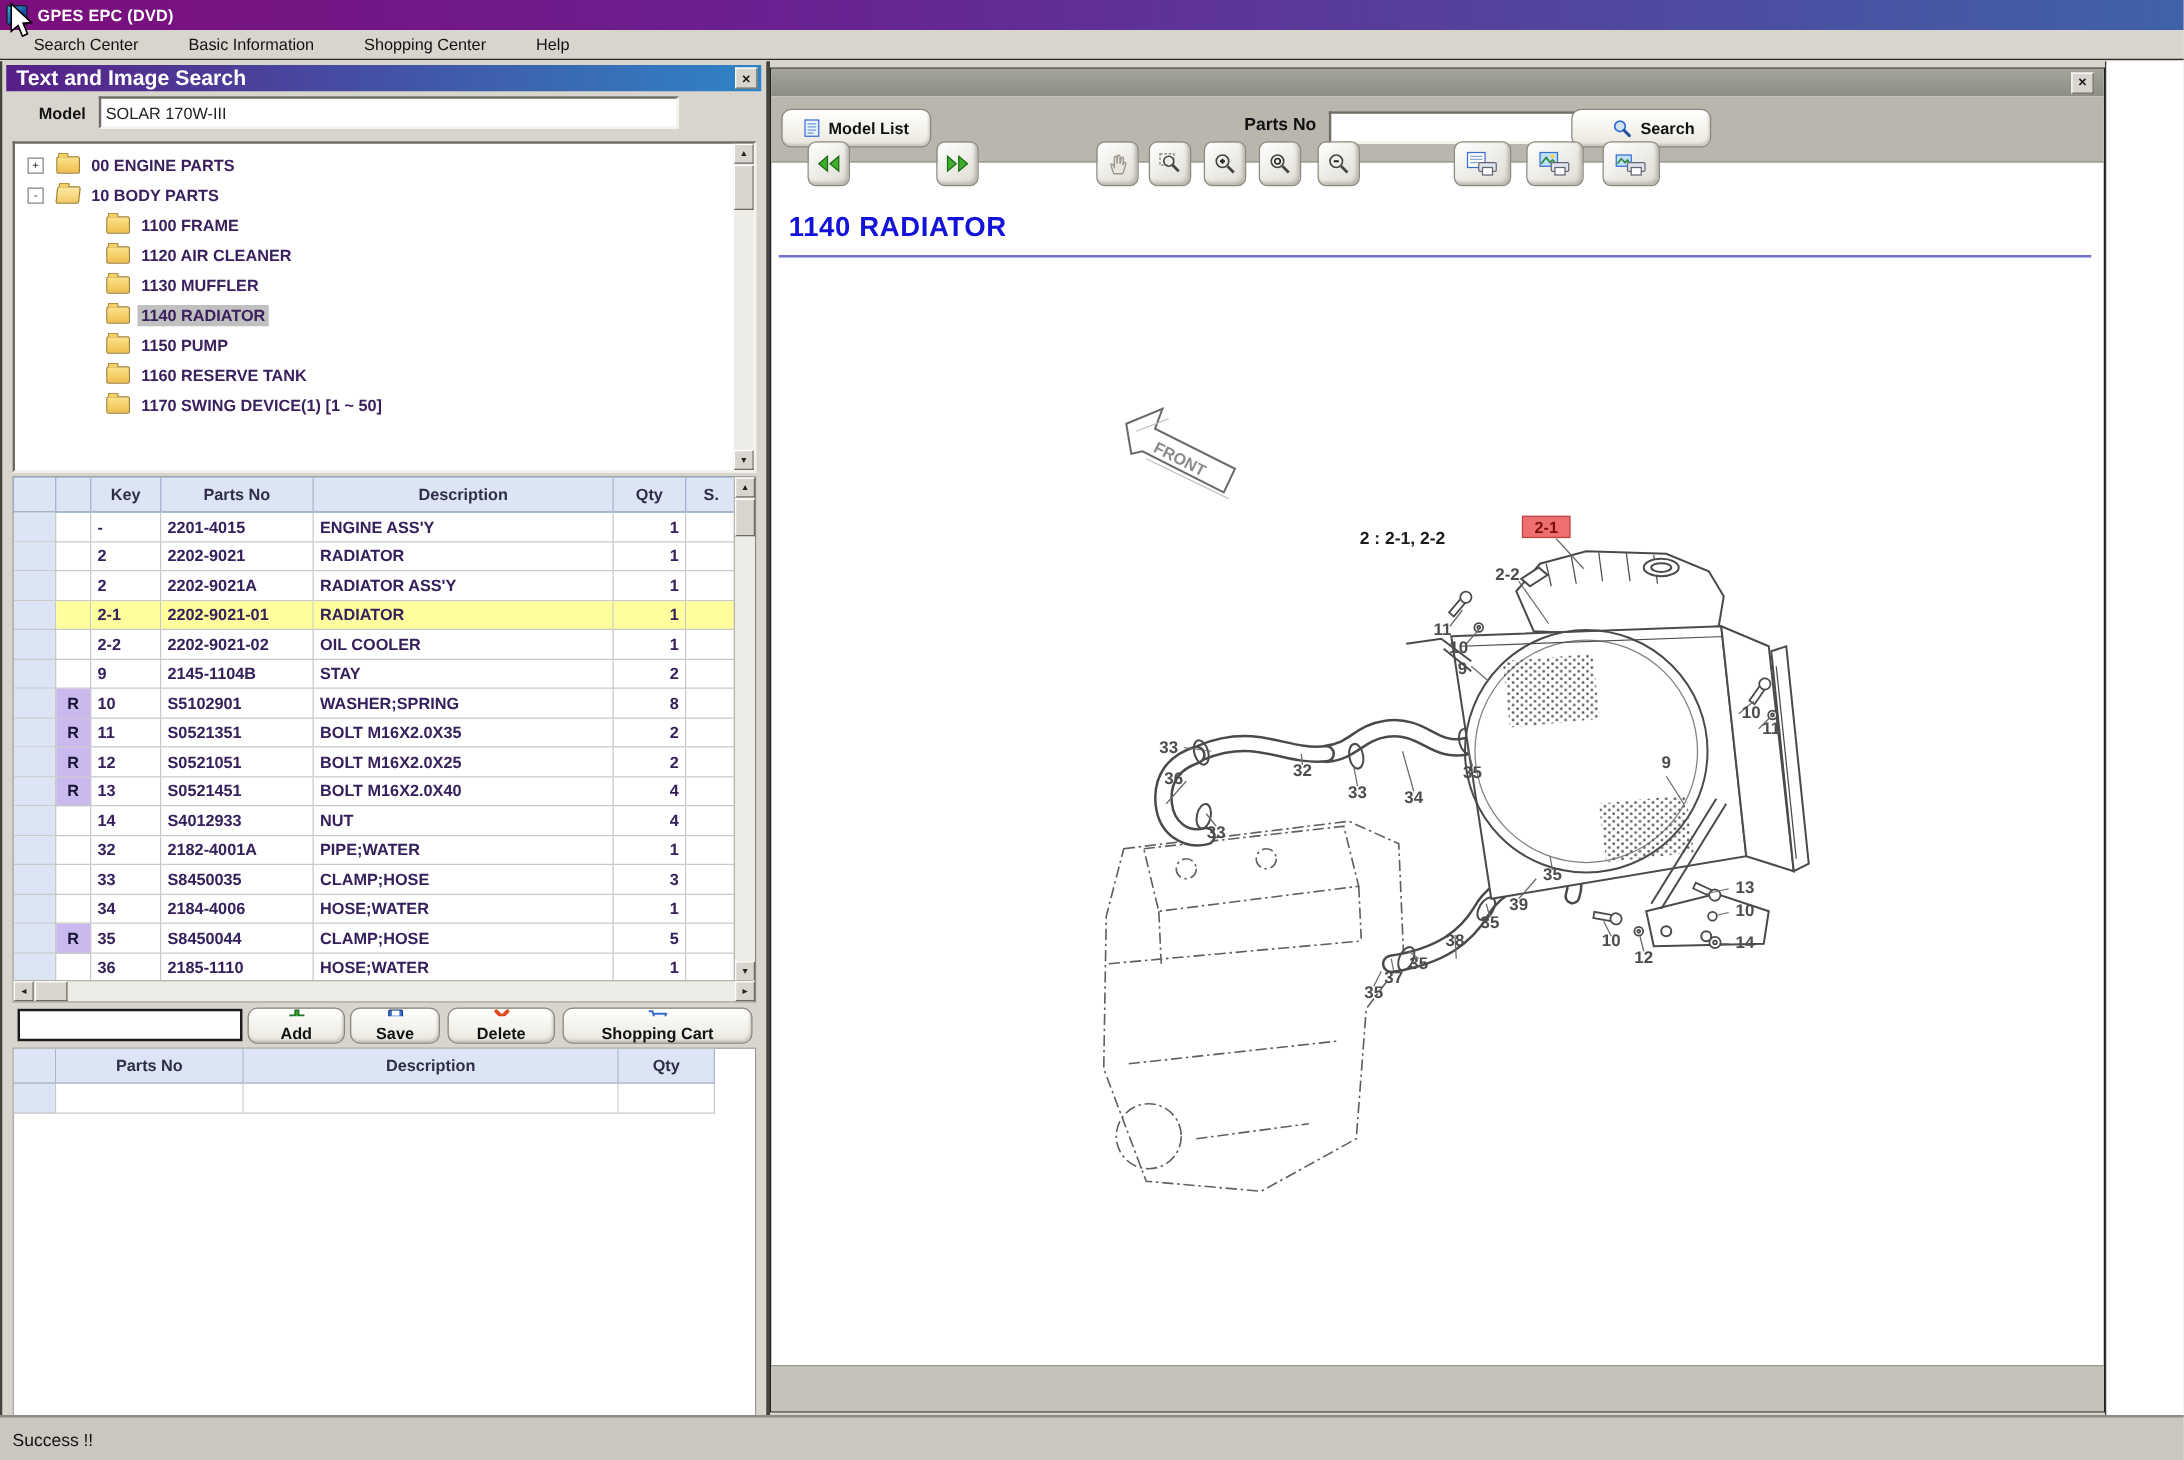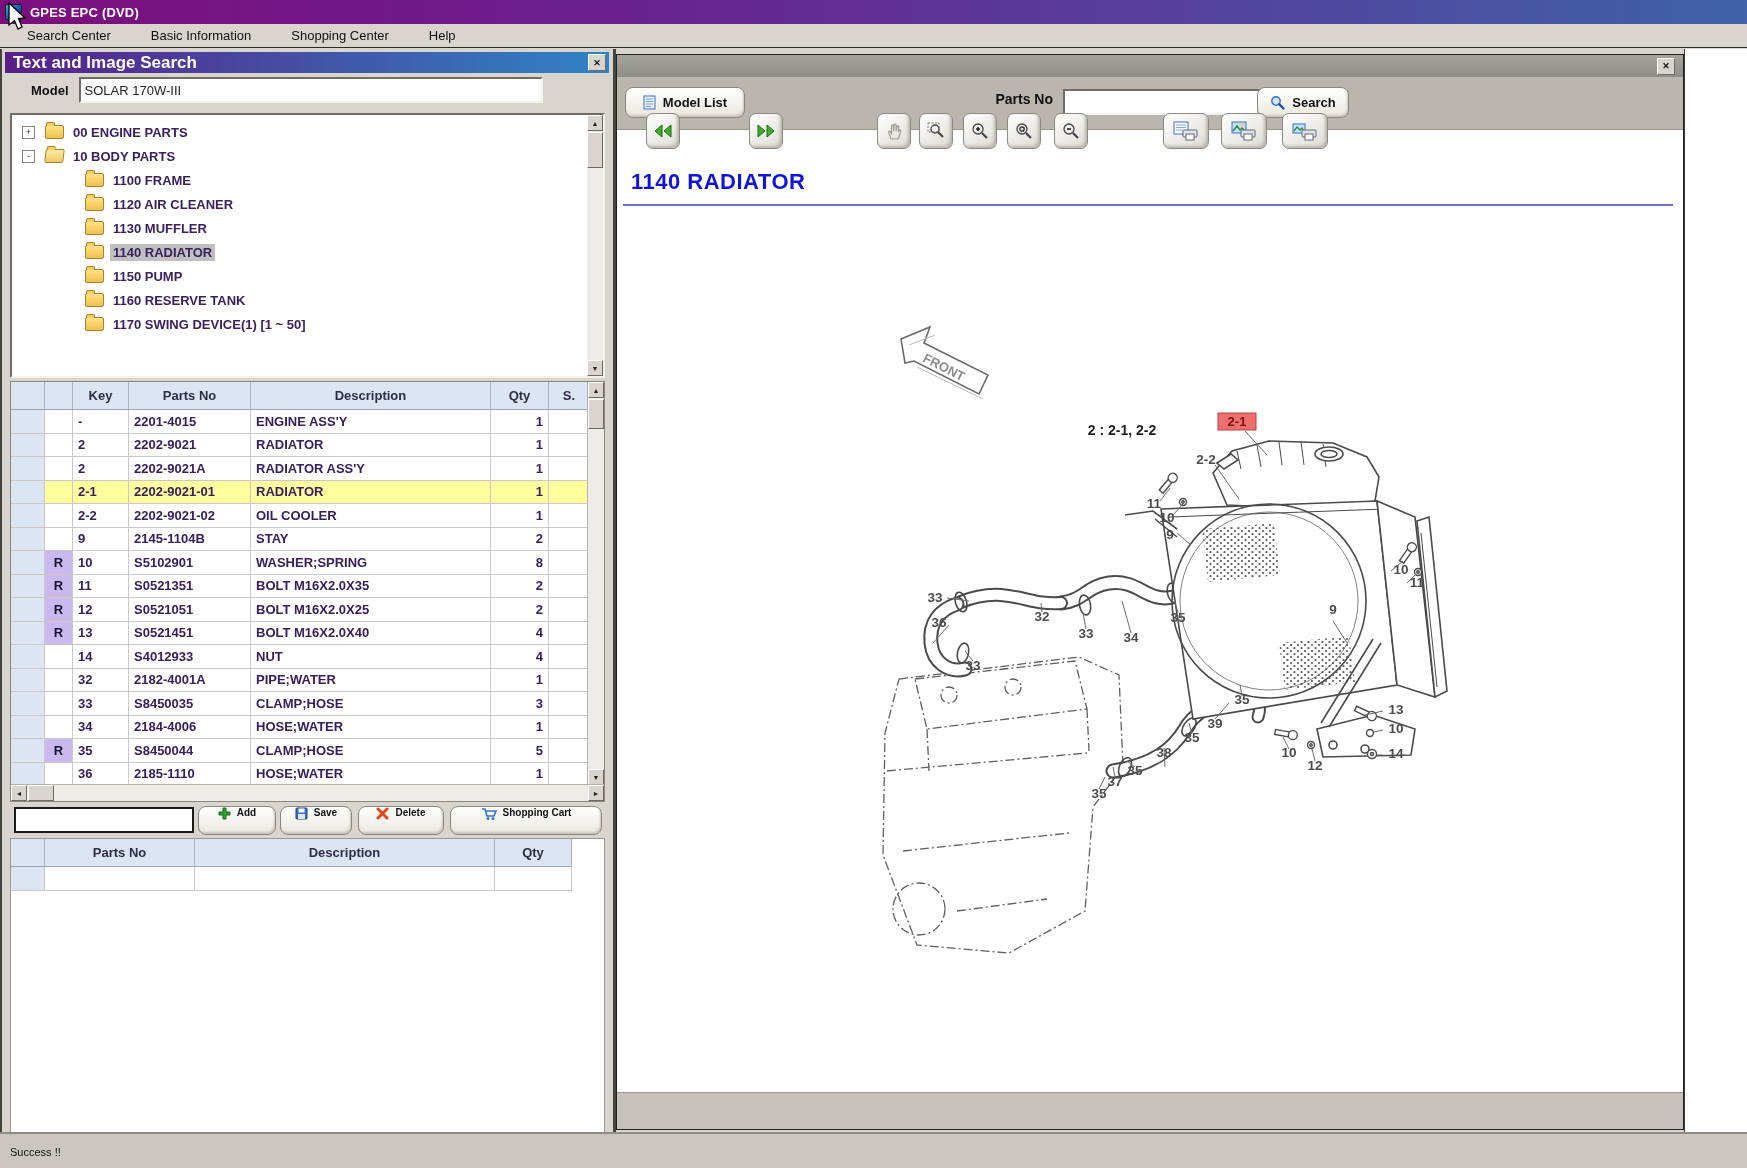--- a/index.html
+++ b/index.html
@@ -71,22 +71,22 @@
   .prow.sel .pc{background:#ffff9e;}
   .prow.sel .c0{background:#dbe5f4;}
   .rmark{background:#c9b9ef;color:#141430;font-weight:bold;}
   .pt-vscroll{position:absolute;top:0;right:0;width:16px;height:403px;background:#edece6;border-left:1px solid #b5b2aa;}
   .hscroll{position:absolute;left:0;bottom:0;width:593px;height:16px;background:#edece6;border-top:1px solid #b5b2aa;}
   
   .act-row{position:absolute;left:8px;top:757px;width:595px;height:28px;}
   .act-input{position:absolute;left:4px;top:1px;width:168px;height:20px;background:#fff;
     border:2px solid #1a1a1a;font-size:13px;padding:1px 4px;font-family:"Liberation Sans",sans-serif;}
   .act-btn{position:absolute;top:0;height:27px;border:1px solid #8a887e;border-radius:8px;
-    background:linear-gradient(#ffffff,#e9e7dd);display:flex;justify-content:center;
-    gap:6px;font-size:10px;font-weight:bold;color:#111;box-shadow:inset -1px -2px 2px #c9c6bd;}
+    background:linear-gradient(#ffffff,#e9e7dd);display:flex;align-items:center;justify-content:center;
+    gap:6px;font-size:13px;font-weight:bold;color:#111;box-shadow:inset -1px -2px 2px #c9c6bd;flex-direction:column;}
   
   .cart-table{position:absolute;left:8px;top:789px;width:595px;height:295px;background:#fff;border:1px solid #9a978f;box-sizing:border-box;}
   .khead{display:flex;height:28px;}
   .kc{box-sizing:border-box;border-right:1px solid #aab4c6;border-bottom:1px solid #9aa4b6;background:#dbe5f4;
     font-size:13px;font-weight:600;color:#2e2e48;display:flex;align-items:center;justify-content:center;}
   .k0{width:34px;} .k1{width:150px;} .k2{width:300px;} .k3{width:77px;}
   .krow{display:flex;height:24px;}
   .krow .kc{background:#fff;border-right:1px solid #c9c9c9;border-bottom:1px solid #c9c9c9;}
   .krow .k0{background:#dbe5f4;}
   
@@ -114,21 +114,21 @@
   .diagram{position:absolute;left:0;top:156px;width:1066px;height:880px;}
   .child-bottom{position:absolute;left:0;bottom:0;width:100%;height:36px;background:#c5c2bb;border-top:1px solid #9a978f;}
   
   .co{font-family:"Liberation Sans",sans-serif;font-size:13.5px;font-weight:600;fill:#4c4c4c;text-anchor:middle;}
   .ref-text{font-family:"Liberation Sans",sans-serif;font-size:14px;font-weight:bold;fill:#1c1c1c;text-anchor:middle;}
   .hl-text{font-family:"Liberation Sans",sans-serif;font-size:13px;font-weight:bold;fill:#7d0f0f;text-anchor:middle;}
   .front-text{font-family:"Liberation Sans",sans-serif;font-size:13px;font-weight:bold;fill:#8a8a8a;}
   
   .statusbar{position:absolute;left:0;top:1132px;width:1747px;height:36px;background:#cac7c0;
     border-top:2px solid #8f8c85;display:flex;align-items:center;}
-  .status-text{font-size:11px;color:#111;padding-left:10px;}
+  .status-text{font-size:14px;color:#111;padding-left:10px;}
   svg{display:block;}
 </style>
 </head>
 <body>
 
 <div class="titlebar">
   <div class="app-icon"></div>
   <div class="title-text">GPES EPC (DVD)</div>
 </div>
 <svg class="cursor" width="24" height="30">
@@ -436,21 +436,21 @@
   <div class="child-toolbar">
     <div class="soft-btn" style="left:8px;top:10px;width:118px;height:29px;">
       <svg width="13" height="15">
           <rect x="1" y="1" width="11" height="13" fill="#eaf1fb" stroke="#3a6fd0"></rect>
           <path d="M3,4 h7 M3,6.5 h7 M3,9 h7 M3,11.5 h5" stroke="#6fa0d8" stroke-width="1"></path>
         </svg>
       <span>Model List</span>
     </div>
     <div class="lbl-partsno">Parts No</div>
     <input class="partsno-input" value="" style="">
-    <div class="soft-btn" style="left:640px;top:10px;width:90px;height:29px;">
+    <div class="soft-btn" style="left:640px;top:10px;width:90px;height:29px;padding-left:20px;">
       <svg width="15" height="15">
           <circle cx="6" cy="6" r="4.2" fill="#cfe4f8" stroke="#3a6fd0" stroke-width="1.4"></circle>
           <path d="M9.2,9.2 L13.5,13.5" stroke="#2450a0" stroke-width="2.4" stroke-linecap="round"></path>
         </svg>
       <span>Search</span>
     </div>
   </div>
 
   <div class="tb-btn" style="left:29px;">
     <svg width="18" height="14">

